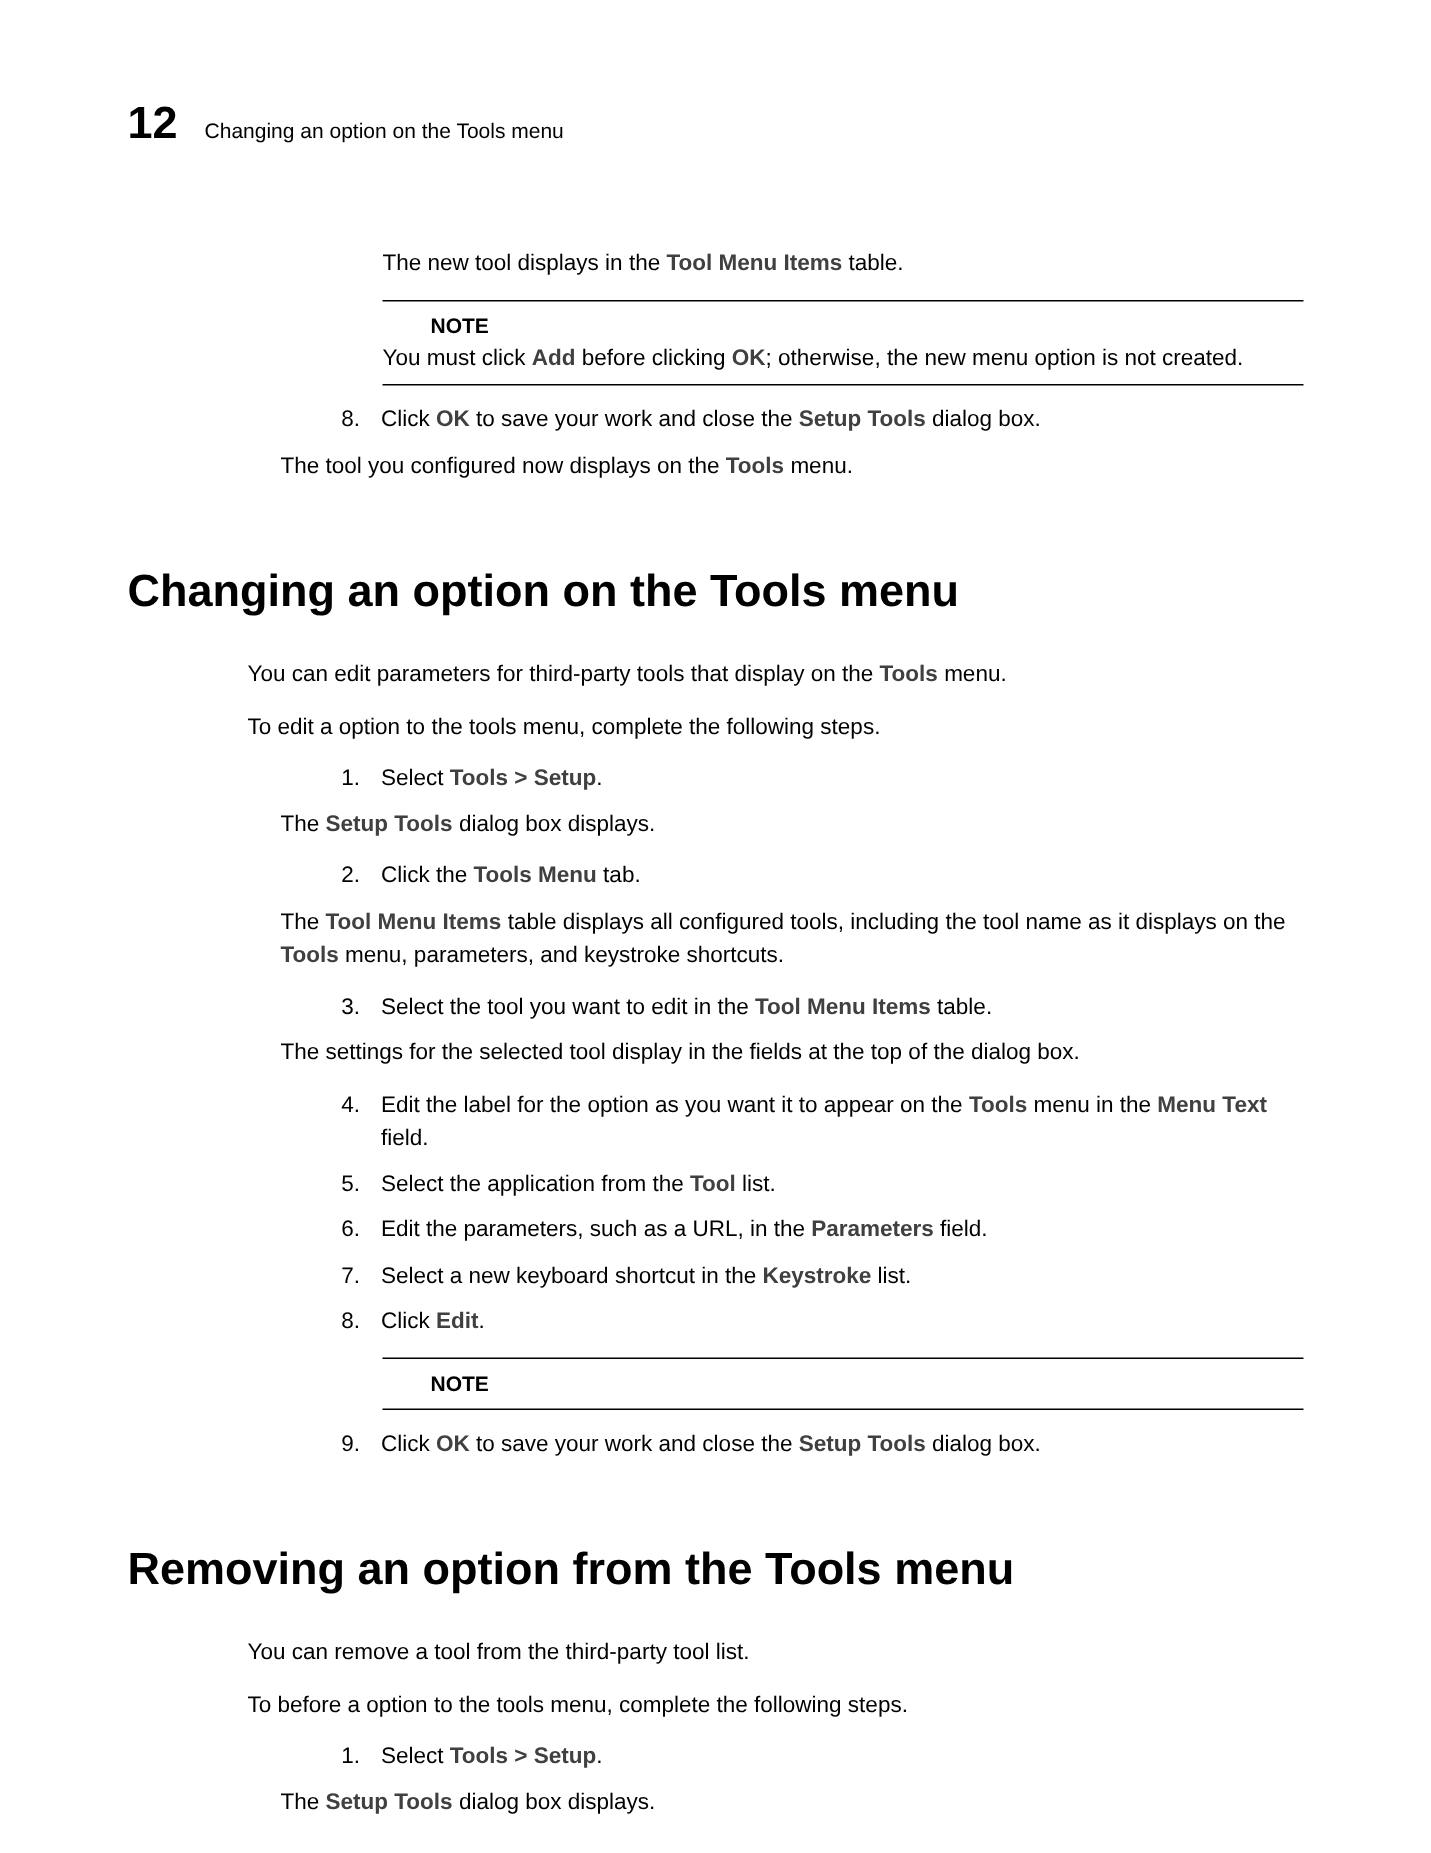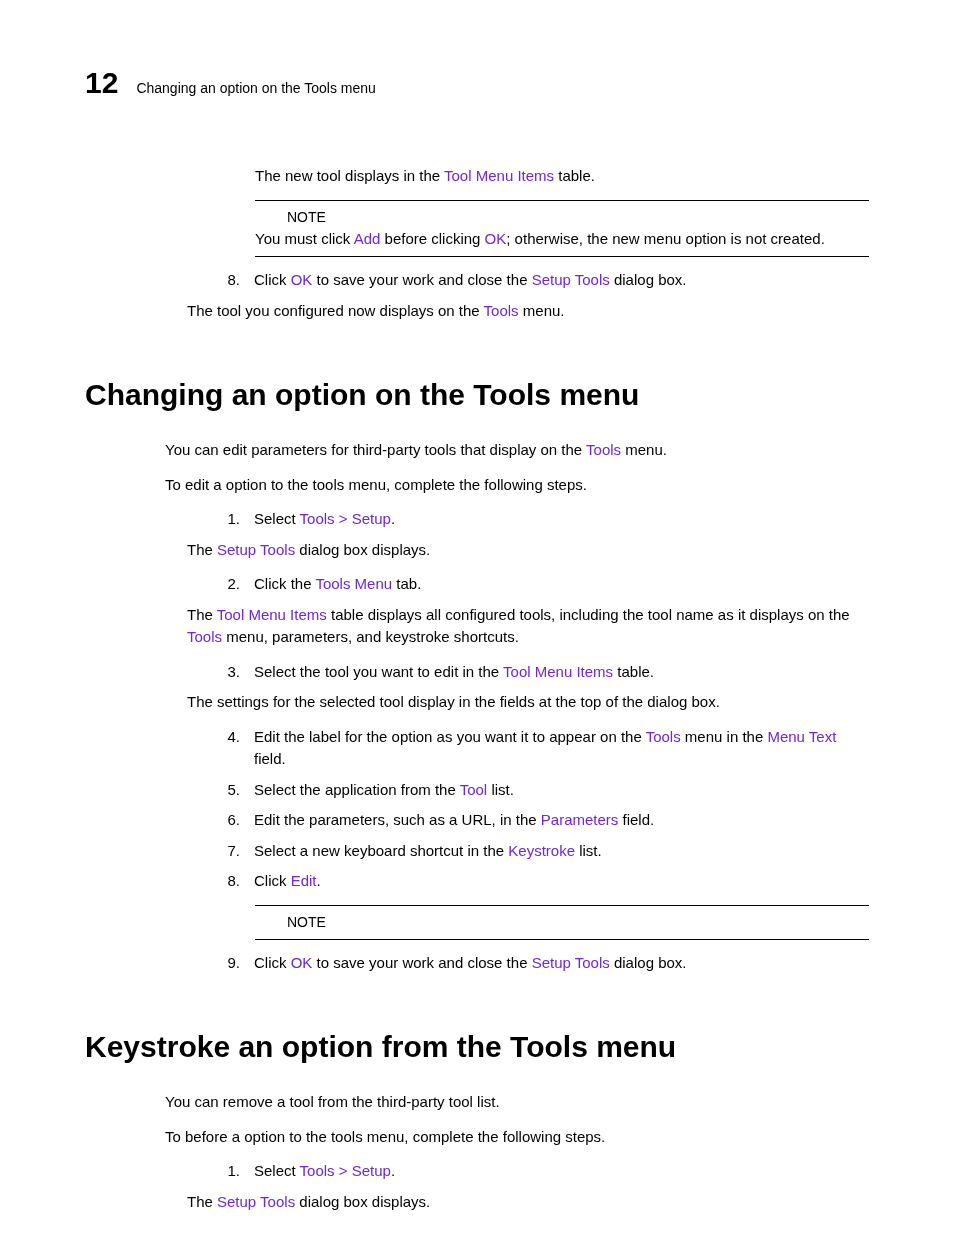--- a/index.html
+++ b/index.html
@@ -44,30 +44,30 @@
   .sub {
     margin-top: 8px;
     margin-left: 102px;
   }
   .note-block {
     margin: 12px 0 12px 170px;
     border-top: 1.5px solid #000;
     border-bottom: 1.5px solid #000;
     padding: 6px 0;
   }
-  .note-label { font-weight: 400; font-size: 14px; padding-left: 32px; }
+  .note-label { font-weight: 700; font-size: 14px; padding-left: 32px; }
   h1.section {
     font-family: "Arial Narrow", Arial, Helvetica, sans-serif;
     font-stretch: condensed;
     font-weight: 700;
     font-size: 30px;
     margin: 50px 0 22px 0;
     letter-spacing: 0;
   }
-  b { font-weight: 400; color:#6d28d9;text-align:right; }
+  b { font-weight: 700; color:#404040;text-align:right; }
   p { margin: 0 0 12px 0; }
 </style>
 </head>
 <body>
 
 <div class="page-head">
   <span class="num">12</span>
   <span class="title">Changing an option on the Tools menu</span>
 </div>
 
@@ -144,21 +144,21 @@
 
 <div class="note-block">
   <div class="note-label">NOTE</div>
 </div>
 
 <div class="listrow">
   <div class="n">9.</div>
   <div class="c"><span>Click </span><b>OK</b><span> to save your work and close the </span><b>Setup Tools</b><span> dialog box.</span></div>
 </div>
 
-<h1 class="section">Keystroke an option from the Tools menu</h1>
+<h1 class="section">Removing an option from the Tools menu</h1>
 
 <p class="indent2">You can remove a tool from the third-party tool list.</p>
 <p class="indent2">To before a option to the tools menu, complete the following steps.</p>
 
 <div class="listrow">
   <div class="n">1.</div>
   <div class="c"><span>Select </span><b>Tools &gt; Setup</b><span>.</span></div>
 </div>
 <p class="sub"><span>The </span><b>Setup Tools</b><span> dialog box displays.</span></p>
 

